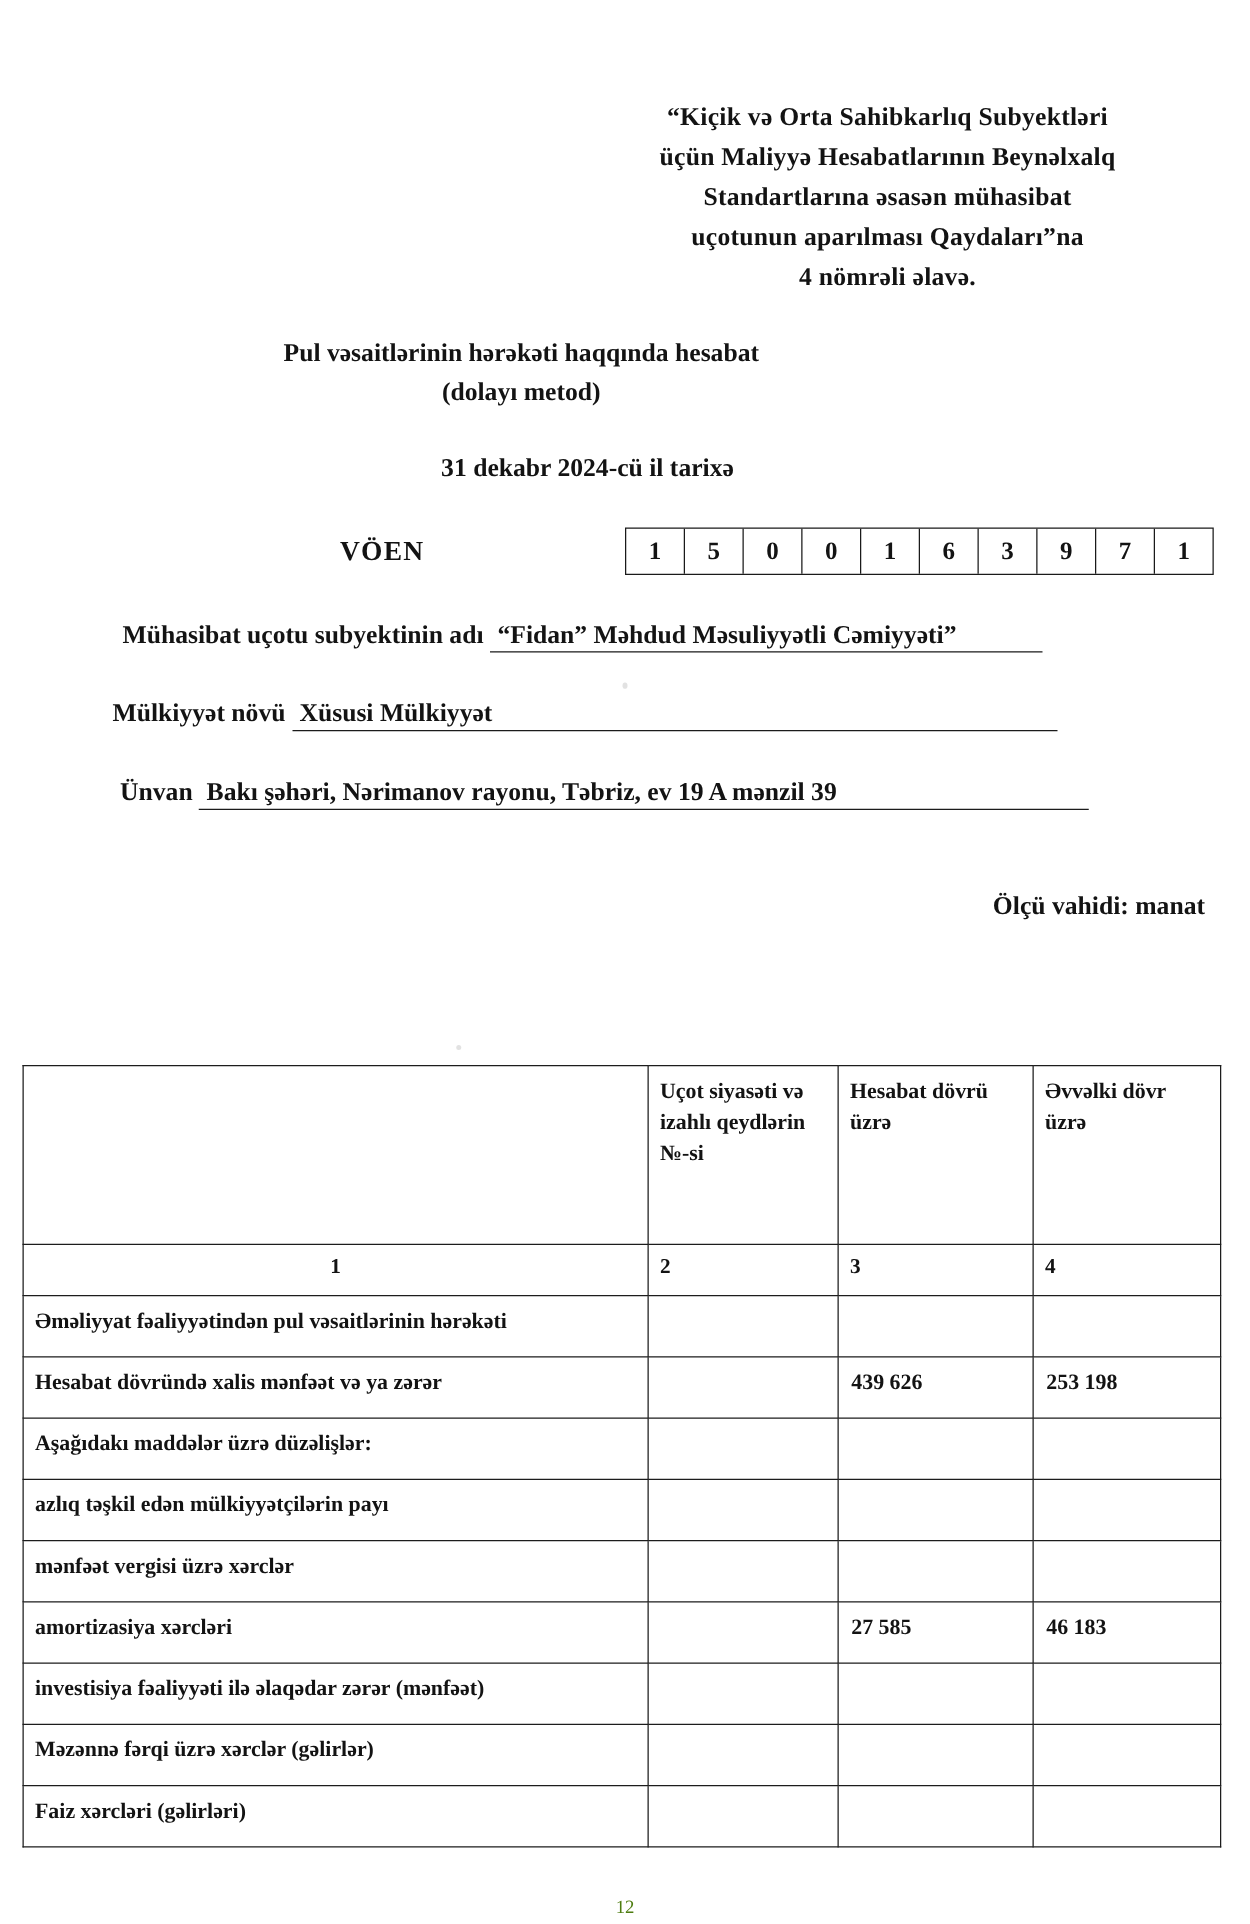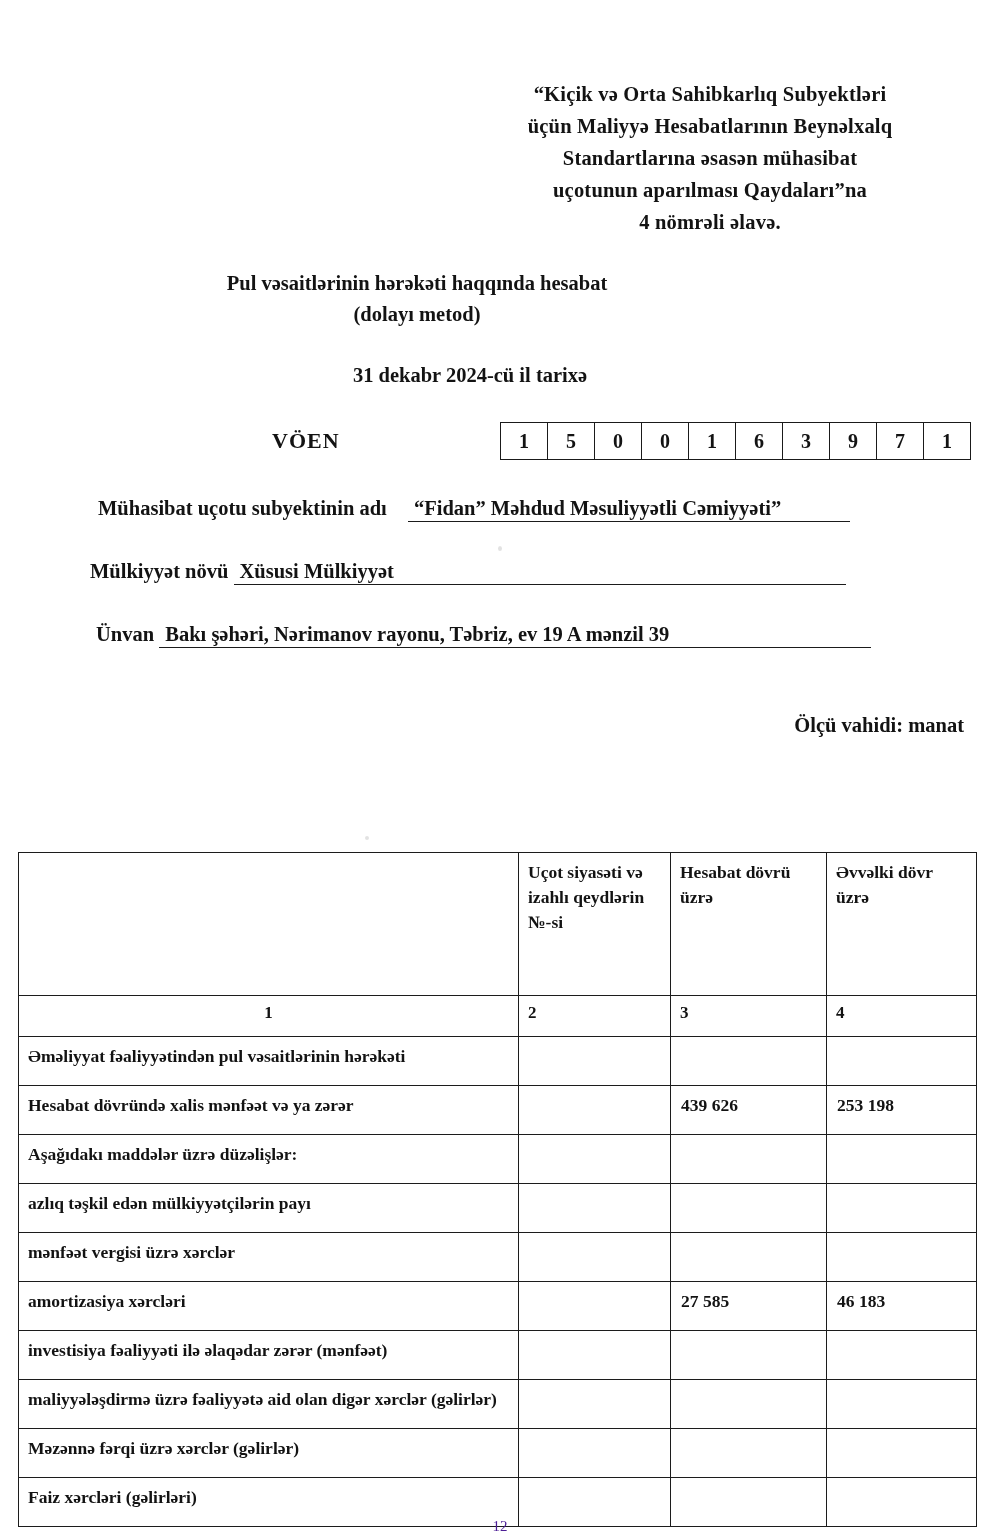--- a/index.html
+++ b/index.html
@@ -102,21 +102,21 @@
     white-space: nowrap;
   }
   .field .lbl { font-weight: bold; }
   .field .val {
     display: inline-block;
     border-bottom: 1.8px solid #1b1b1b;
     padding: 0 6px 1px 6px;
     font-weight: bold;
   }
   .f-name  { top: 497px; left: 98px; }
-  .f-name .val { min-width: 430px; margin-left: 16px; }
+  .f-name .val { min-width: 430px; }
   .f-prop  { top: 560px; left: 90px; }
   .f-prop .val { min-width: 600px; }
   .f-addr  { top: 623px; left: 96px; }
   .f-addr .val { min-width: 700px; }
 
   .unit {
     position: absolute;
     top: 714px;
     right: 36px;
     font-size: 20.5px;
@@ -164,21 +164,21 @@
   .body-row td.num { text-align: left; padding-left: 10px; }
   .body-row td.tall { line-height: 25px; }
 
   .page-num {
     position: absolute;
     bottom: 4px;
     left: 0;
     width: 1000px;
     text-align: center;
     font-size: 15px;
-    color: #4c1d95;
+    color: #4d7c0f;
   }
 
   
   .speck {
     position: absolute;
     background: #cfcfcf;
     border-radius: 50%;
     opacity: .6;
   }
 </style>
@@ -293,26 +293,20 @@
           <td class="num">27 585</td>
           <td class="num">46 183</td>
         </tr>
         <tr class="body-row">
           <td>investisiya fəaliyyəti ilə əlaqədar zərər (mənfəət)</td>
           <td class="num"></td>
           <td class="num"></td>
           <td class="num"></td>
         </tr>
         <tr class="body-row">
-          <td class="tall">maliyyələşdirmə üzrə fəaliyyətə aid olan digər xərclər (gəlirlər)</td>
-          <td class="num"></td>
-          <td class="num"></td>
-          <td class="num"></td>
-        </tr>
-        <tr class="body-row">
           <td>Məzənnə fərqi üzrə xərclər (gəlirlər)</td>
           <td class="num"></td>
           <td class="num"></td>
           <td class="num"></td>
         </tr>
         <tr class="body-row">
           <td>Faiz xərcləri (gəlirləri)</td>
           <td class="num"></td>
           <td class="num"></td>
           <td class="num"></td>

